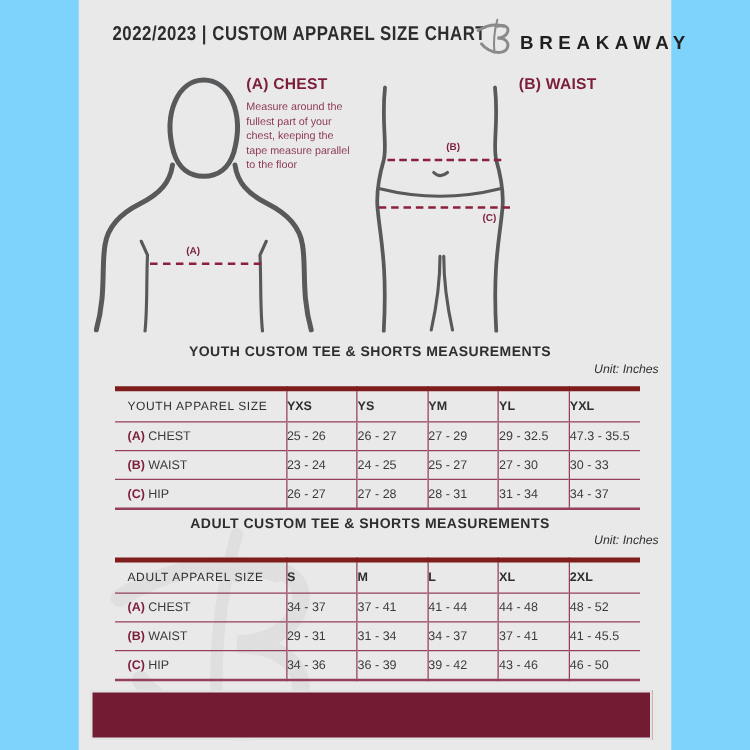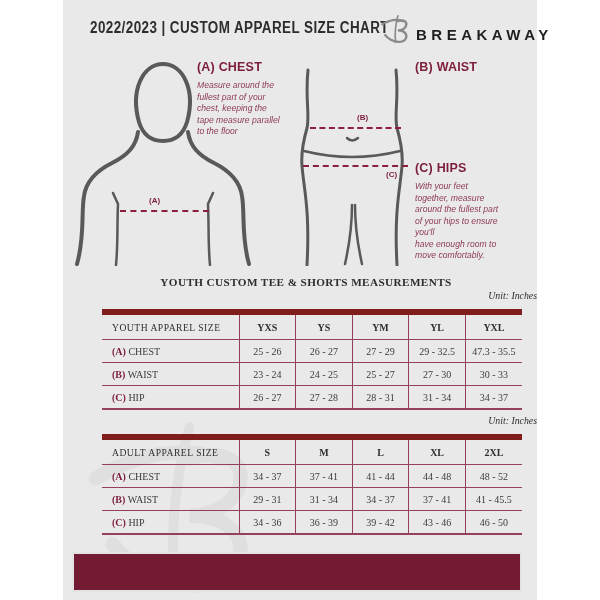--- a/index.html
+++ b/index.html
@@ -1,45 +1,45 @@
 <!DOCTYPE html>
 <html><head>
 <meta charset="utf-8">
 <style>
   html,body{margin:0;padding:0;background:#000;}
-  .stage{position:relative;width:600px;height:600px;background:#ffffff;overflow:hidden;
+  .stage{position:relative;width:600px;height:600px;background:#7dd3fc;overflow:hidden;
          font-family:"Liberation Sans",sans-serif;}
   .page{position:absolute;left:63px;top:0;width:474px;height:600px;background:#e9e9e9;}
 
   
   .hdr-title{position:absolute;left:27px;top:19px;font-size:16px;font-weight:bold;
              color:#2d2d2d;letter-spacing:.5px;white-space:nowrap;}
   .hdr-title .cond{display:inline-block;transform:scaleX(.84);transform-origin:left center;}
   .hdr-logo{position:absolute;left:318px;top:13px;width:30px;height:32px;color:#8a8a8a;}
   .hdr-brand{position:absolute;left:353px;top:26px;font-size:15px;font-weight:bold;
              color:#1f1f1f;letter-spacing:4.5px;white-space:nowrap;}
 
   
   .fig{position:absolute;z-index:2;}
   .info{position:absolute;z-index:3;}
   .info h3{margin:0;font-size:12.5px;font-weight:bold;color:#7c1d3a;letter-spacing:.2px;}
-  .info p{margin:6px 0 0 0;font-size:8.6px;line-height:1.34;font-style:italic;
+  .info p{margin:6px 0 0 0;font-size:8.6px;line-height:1.34;
           color:#8e3a54;white-space:pre-line;}
   .dash{position:absolute;border-top:2px dashed #8c1f3c;z-index:3;}
   .fig-label{position:absolute;font-size:8px;font-weight:bold;color:#7c1d3a;z-index:3;}
 
   
-  .tbl-block{position:absolute;left:12px;width:462px;z-index:2;font-family:Liberation Serif, serif;}
+  .tbl-block{position:absolute;left:2px;width:462px;z-index:2;}
   .tbl-title{text-align:center;font-size:11.2px;font-weight:bold;color:#2e2e2e;
              letter-spacing:.4px;}
   .tbl-unit{text-align:right;font-size:9.8px;font-style:italic;color:#2e2e2e;margin-top:2px;}
   table.sizes{border-collapse:collapse;table-layout:fixed;width:420px;margin:8px 0 0 27px;
-              font-size:10px;color:#3b3b3b;border-top:6px solid #7f1d1d;
+              font-size:10px;color:#3b3b3b;border-top:4px solid #7f1d1d;
               border-bottom:2px solid #95405a;}
-  table.sizes td{border-left:1.2px solid #95405a;text-align:center;height:22px;padding:0;}
+  table.sizes td{border-left:1.2px solid #95405a;text-align:left;height:22px;padding:0;}
   table.sizes td:first-child{border-left:none;text-align:left;padding-left:10px;}
   table.sizes tr{border-top:1.4px solid #95405a;}
   table.sizes tr:first-child{border-top:none;}
   table.sizes tr.hrow td{height:24px;font-weight:bold;color:#2e2e2e;}
   table.sizes tr.hrow td:first-child{font-weight:normal;font-size:9.6px;letter-spacing:.5px;}
   table.sizes .pfx{color:#7c1d3a;font-weight:bold;}
 
   
   .footer-bar{position:absolute;left:9px;top:552px;width:446px;height:36px;
               background:#721b32;border:2px solid #e3e3e3;z-index:2;}
@@ -106,30 +106,20 @@
       <h3>(A) CHEST</h3>
       <p>Measure around the
 fullest part of your
 chest, keeping the
 tape measure parallel
 to the floor</p>
     </div>
     <div class="info" style="left:352px;top:60px;width:120px">
       <h3>(B) WAIST</h3>
     </div>
-    <div class="info" style="left:352px;top:161px;width:122px">
-      <h3>(C) HIPS</h3>
-      <p>With your feet
-together, measure
-around the fullest part
-of your hips to ensure
-you'll
-have enough room to
-move comfortably.</p>
-    </div>
 
     <div class="tbl-block" style="top:276px">
       <div class="tbl-title">YOUTH CUSTOM TEE &amp; SHORTS MEASUREMENTS</div>
       <div class="tbl-unit">Unit: Inches</div>
       <table class="sizes">
         <colgroup>
             <col style="width:137px">
             <col>
             <col>
             <col>
@@ -167,20 +157,21 @@
           <td>27 - 28</td>
           <td>28 - 31</td>
           <td>31 - 34</td>
           <td>34 - 37</td>
         </tr>
       </tbody>
         </table>
     </div>
 
     <div class="tbl-block" style="top:413px">
+      <div class="tbl-title">ADULT CUSTOM TEE &amp; SHORTS MEASUREMENTS</div>
       <div class="tbl-unit">Unit: Inches</div>
       <table class="sizes">
         <colgroup>
             <col style="width:137px">
             <col>
             <col>
             <col>
             <col>
             <col>
           </colgroup>

